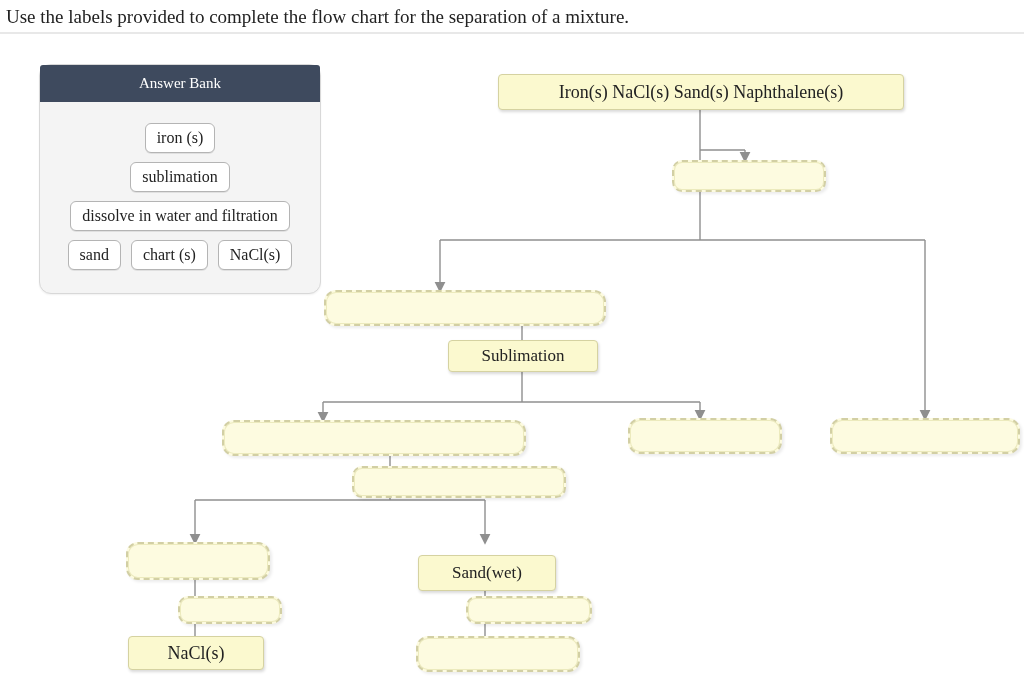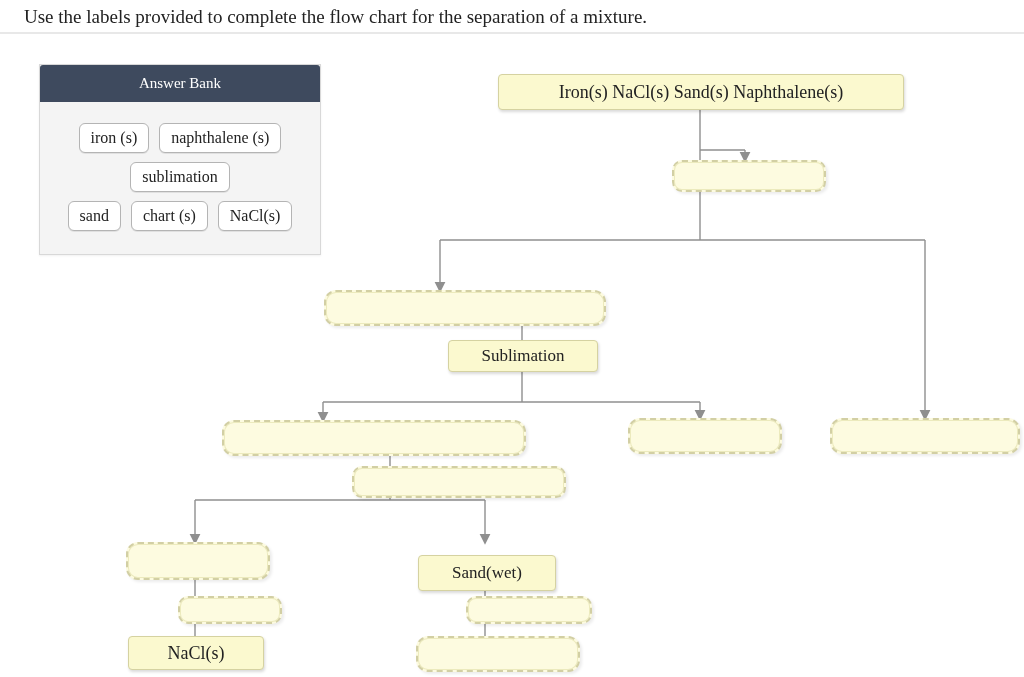--- a/index.html
+++ b/index.html
@@ -1,20 +1,20 @@
 <!DOCTYPE html>
 <html><head>
 <meta charset="utf-8">
 <style>
   html,body{margin:0;padding:0;font-family:"Times New Roman",serif;background:#fff;}
   body{position:relative;width:1024px;height:677px;}
-  .instruction{position:absolute;left:24px;top:6px;font-size:19px;color:#222;}
+  .instruction{position:absolute;left:6px;top:6px;font-size:19px;color:#222;}
   .hr{position:absolute;left:0;top:32px;width:1024px;height:2px;background:#e8e8e8;}
   
-  .bank{position:absolute;left:39px;top:64px;width:280px;border:1px solid #d8d8d8;border-radius:0;background:#f4f4f4;box-shadow:0 1px 2px rgba(0,0,0,.06);}
+  .bank{position:absolute;left:39px;top:64px;width:280px;border:1px solid #d8d8d8;border-radius:12px;background:#f4f4f4;box-shadow:0 1px 2px rgba(0,0,0,.06);}
   .bank-header{background:#3e4a5e;color:#fff;text-align:center;font-size:15px;padding:10px 0;border-top-left-radius:3px;border-top-right-radius:3px;}
   .bank-body{padding:12px 6px 14px;}
   .bank-row{display:flex;justify-content:center;gap:10px;margin:9px 0;}
   .chip{display:inline-block;font-size:16px;color:#222;background:#fff;border:1px solid #b4b4b4;border-radius:6px;padding:5px 11px;box-shadow:0 1px 0 rgba(0,0,0,.08),inset 0 1px 0 rgba(255,255,255,.6);cursor:grab;white-space:nowrap;}
   
   .node{position:absolute;background:#fbf9cf;border:1px solid #d5d2a1;border-radius:4px;font-size:18px;color:#222;text-align:center;display:flex;align-items:center;justify-content:center;box-shadow:1px 2px 3px rgba(0,0,0,.15);}
   .slot{position:absolute;background:#fdfbe0;border:2px dashed #d2cfa4;border-radius:12px;box-shadow:inset 0 0 0 1px #eceabd, 2px 2px 3px rgba(0,0,0,.08);}
   .slot.small{border-radius:10px;}
   
   svg.connectors{position:absolute;left:0;top:0;width:1024px;height:677px;pointer-events:none;}
@@ -25,24 +25,26 @@
 <body>
 
 <div class="instruction">Use the labels provided to complete the flow chart for the separation of a mixture.</div>
 <div class="hr"></div>
 
 <div class="bank">
   <div class="bank-header">Answer Bank</div>
   <div class="bank-body">
     <div class="bank-row">
         <span class="chip">iron (s)</span>
-        <span class="chip">naphthalene (s)</span>
       </div>
     <div class="bank-row">
         <span class="chip">sublimation</span>
+      </div>
+    <div class="bank-row">
+        <span class="chip">dissolve in water and filtration</span>
       </div>
     <div class="bank-row">
         <span class="chip">sand</span>
         <span class="chip">chart (s)</span>
         <span class="chip">NaCl(s)</span>
       </div>
   </div>
 </div>
 
 <svg class="connectors">

